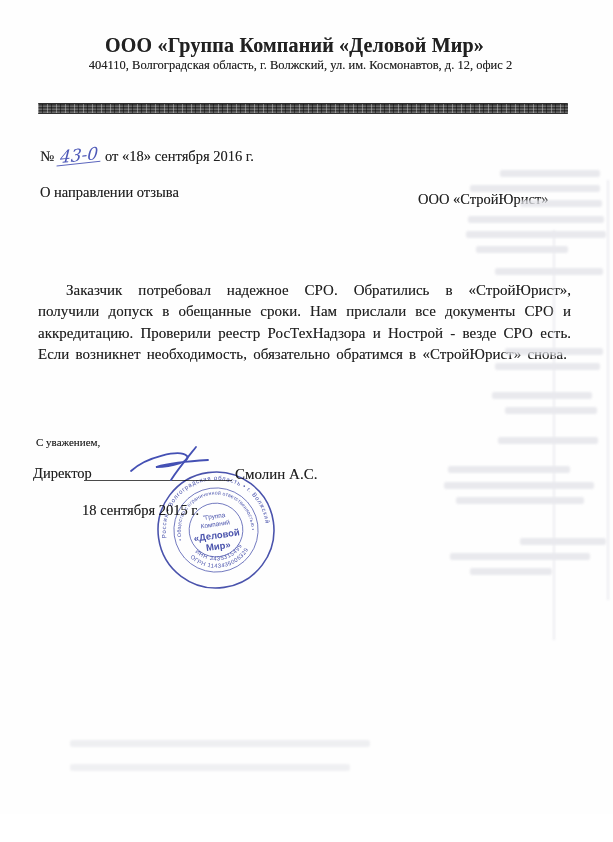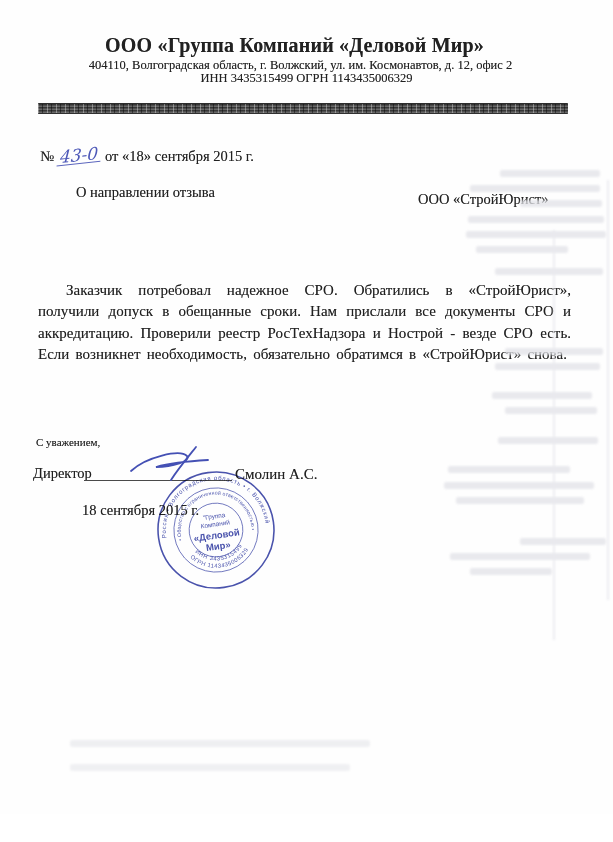--- a/index.html
+++ b/index.html
@@ -21,21 +21,21 @@
     border-top:1px solid #2d2d2d;border-bottom:1px solid #303030;border-radius:1px;
   }
   .refline{top:148px;left:40px;font-size:14.5px;}
   .handnum{
     display:inline-block;font-family:"DejaVu Serif",serif;font-style:italic;
     font-size:17px;color:#4d58b8;border-bottom:1.5px solid #5a64bd;
     transform:rotate(-6deg) skewX(-10deg);padding:0 3px 0 3px;margin:0 4px 0 3px;line-height:15px;
     text-shadow:none;
   }
   .addressee{top:151px;left:418px;font-size:14.5px;margin-top:40px;}
-  .subject{top:184px;left:40px;font-size:14.5px;margin-left:36px;}
+  .subject{top:184px;left:40px;font-size:14.5px;}
   .bodytext{
     top:280px;left:38px;width:533px;font-size:15px;line-height:21.4px;
     text-align:justify;text-indent:28px;word-spacing:2.5px;
   }
   .closing{top:436px;left:36px;font-size:11px;}
   .sig-title{top:465px;left:33px;font-size:14.5px;}
   .sig-line{top:480px;left:84px;width:148px;height:0;border-bottom:1.2px solid #4a4a4a;}
   .sig-name{top:466px;left:235px;font-size:15px;}
   .dateline{top:502px;left:37px;font-size:14.5px;margin-left:45px;}
   .flourish{left:126px;top:444px;width:86px;height:44px;z-index:4;}
@@ -48,25 +48,24 @@
   .bt{position:absolute;background:#e2e3e8;filter:blur(1.2px);border-radius:2px;height:7px;opacity:.75;}
   .btv{position:absolute;background:#e9eaee;filter:blur(.8px);width:1.5px;opacity:.8;}
 </style>
 </head>
 <body>
 
 <div class="page">
 
   <div class="abs ctr company soft">ООО «Группа Компаний «Деловой Мир»</div>
   <div class="abs ctr address soft">404110, Волгоградская область, г. Волжский, ул. им. Космонавтов, д. 12, офис 2</div>
-  <div class="abs ctr reg soft">ИНН 3435315499 ОГРН 1143435006329</div>
   <div class="abs divider"></div>
 
   <div class="abs refline soft">
-    <span>№</span><span class="handnum">43-0</span><span>от «18» сентября 2015 г.</span>
+    <span>№</span><span class="handnum">43-0</span><span>от «18» сентября 2016 г.</span>
   </div>
   <div class="abs addressee soft">ООО «СтройЮрист»</div>
 
   <div class="abs subject soft">О направлении отзыва</div>
 
   <div class="abs bodytext soft">Заказчик потребовал надежное СРО. Обратились в «СтройЮрист», получили допуск в обещанные сроки. Нам прислали все документы СРО и аккредитацию. Проверили реестр РосТехНадзора и Нострой - везде СРО есть. Если возникнет необходимость, обязательно обратимся в «СтройЮрист» снова.</div>
 
   <div class="abs closing soft">С уважением,</div>
   <div class="abs sig-title soft">Директор</div>
   <div class="abs sig-line"></div>

